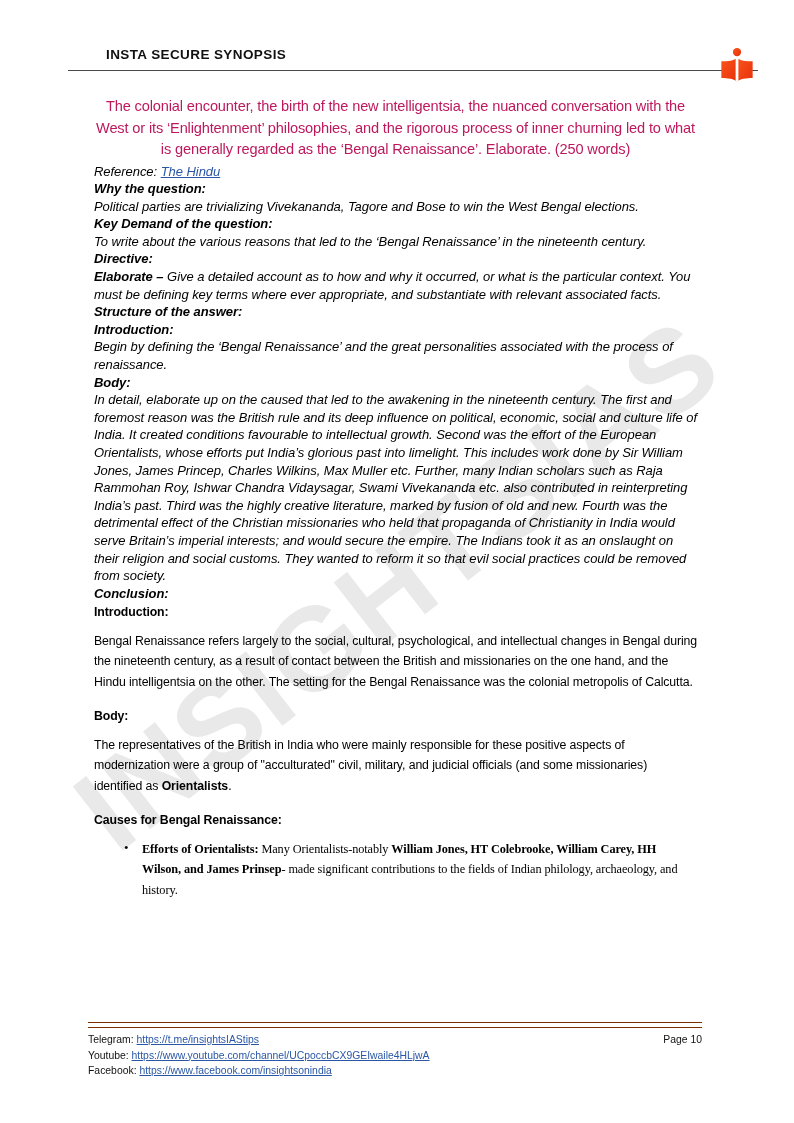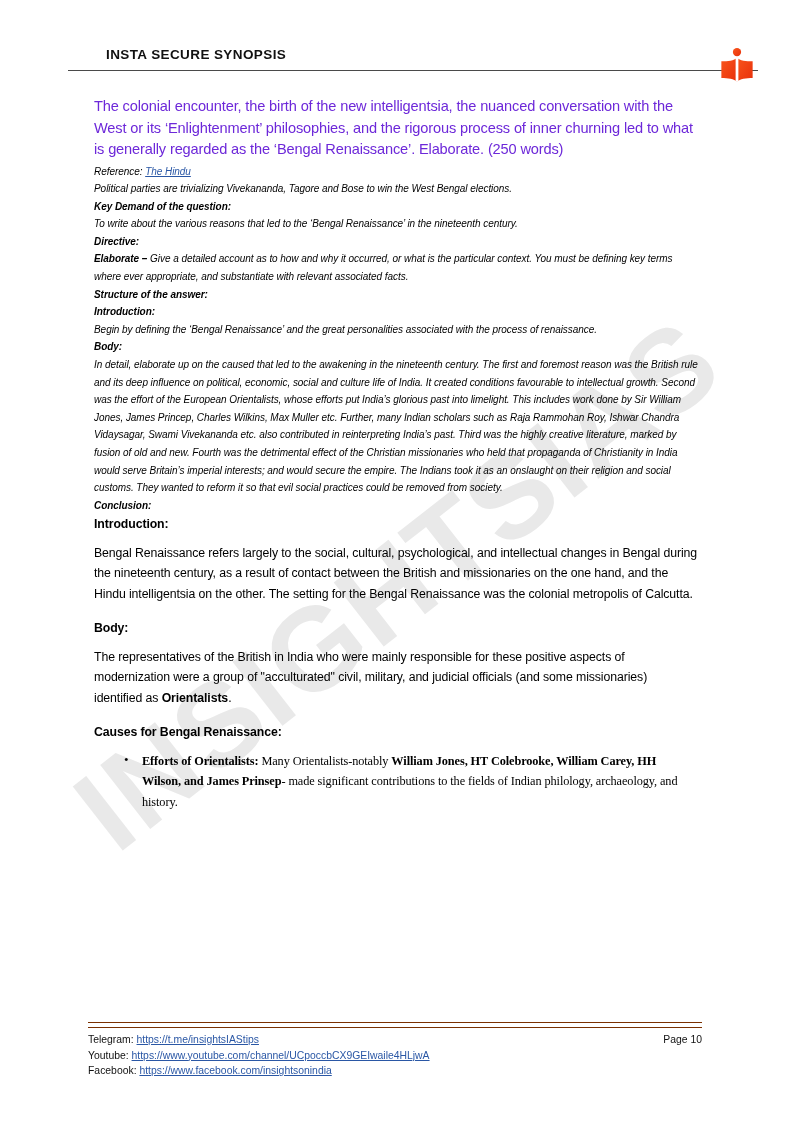--- a/index.html
+++ b/index.html
@@ -78,31 +78,32 @@
   
   .content {
     position: absolute;
     left: 94px;
     top: 96px;
     width: 604px;
     z-index: 1;
   }
 
   .q-heading {
-    color: #6d28d9;
+    color: #be185d;
     font-size: 14.6px;
     line-height: 21.5px;
     font-weight: normal;
     margin: 0 1px 2px 0;
     letter-spacing: -0.15px;
+    text-align: center;
   }
 
   .ital-block {
     font-style: italic;
-    font-size: 10px;
+    font-size: 13px;
     line-height: 17.6px;
     letter-spacing: -0.05px;
   }
   .ital-block .lbl {
     font-weight: bold;
     font-style: italic;
     display: block;
   }
   .ital-block .para {
     display: block;
@@ -221,20 +222,21 @@
   </div>
 
   <div class="content">
 
     <div class="q-heading">The colonial encounter, the birth of the new intelligentsia, the nuanced conversation with the West or its ‘Enlightenment’ philosophies, and the rigorous process of inner churning led to what is generally regarded as the ‘Bengal Renaissance’. Elaborate. (250 words)</div>
 
     <div class="ital-block">
 
       <span class="para"><span>Reference:</span> <a class="link" href="#">The Hindu</a></span>
 
+      <span class="lbl">Why the question:</span>
       <span class="para">Political parties are trivializing Vivekananda, Tagore and Bose to win the West Bengal elections.</span>
 
       <span class="lbl">Key Demand of the question:</span>
       <span class="para">To write about the various reasons that led to the ‘Bengal Renaissance’ in the nineteenth century.</span>
 
       <span class="lbl">Directive:</span>
       <span class="para"><span class="inline-lbl">Elaborate –</span><span> Give a detailed account as to how and why it occurred, or what is the particular context. You must be defining key terms where ever appropriate, and substantiate with relevant associated facts.</span></span>
 
       <span class="lbl">Structure of the answer:</span>
 

